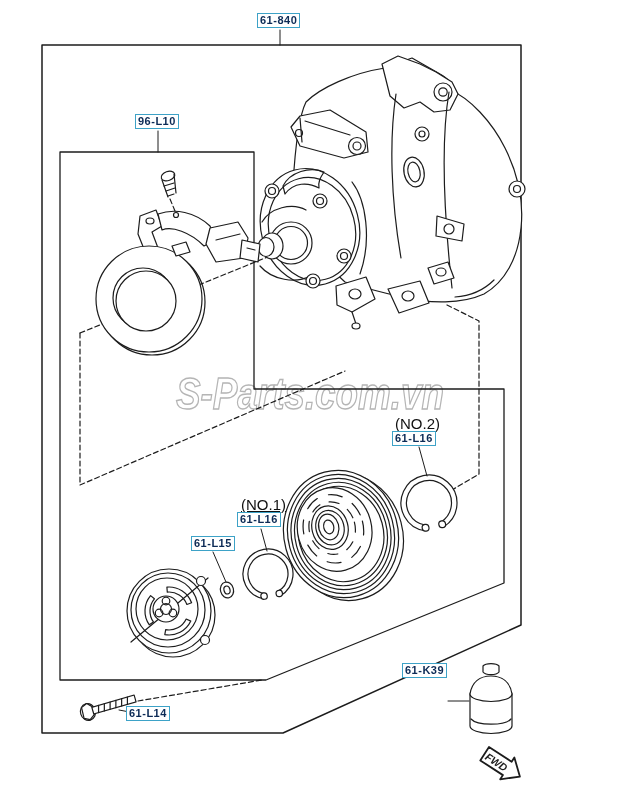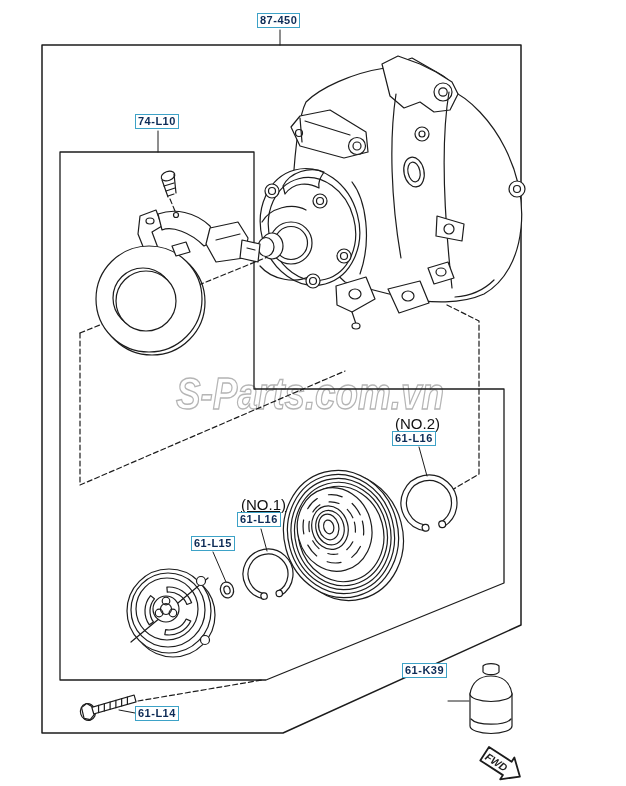--- a/index.html
+++ b/index.html
@@ -210,29 +210,29 @@
       <line x1="158" y1="131" x2="158" y2="152"></line>
       <line x1="419" y1="447" x2="427" y2="476"></line>
       <line x1="261" y1="529" x2="267" y2="551"></line>
       <line x1="213" y1="552" x2="226" y2="582"></line>
       <line x1="135" y1="713" x2="119" y2="710"></line>
       <line x1="448" y1="701" x2="469" y2="701"></line>
     </g>
   </g>
 </svg>
 
-<div class="part-label" style="left:257px;top:13px;">87-450</div>
-
-<div class="part-label" style="left:135px;top:114px;">74-L10</div>
+<div class="part-label" style="left:257px;top:13px;">61-840</div>
+
+<div class="part-label" style="left:135px;top:114px;">96-L10</div>
 
 <div class="label-note" style="left:395px;top:418px;">(NO.2)</div>
 <div class="part-label" style="left:392px;top:431px;">61-L16</div>
 
 <div class="label-note" style="left:241px;top:499px;text-decoration:underline;">(NO.1)</div>
 <div class="part-label" style="left:237px;top:512px;">61-L16</div>
 
 <div class="part-label" style="left:191px;top:536px;text-align:center;">61-L15</div>
 
-<div class="part-label" style="left:135px;top:706px;">61-L14</div>
+<div class="part-label" style="left:126px;top:706px;">61-L14</div>
 
 <div class="part-label" style="left:402px;top:663px;">61-K39</div>
 
 </div>
 
 </body></html>

